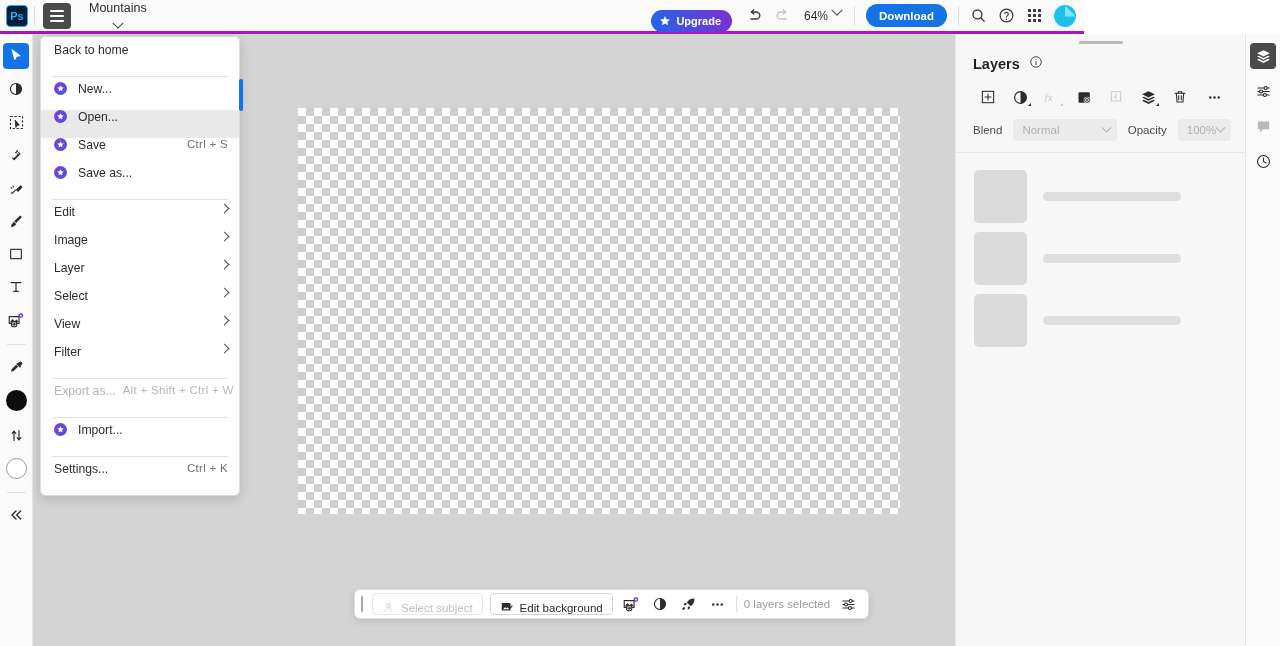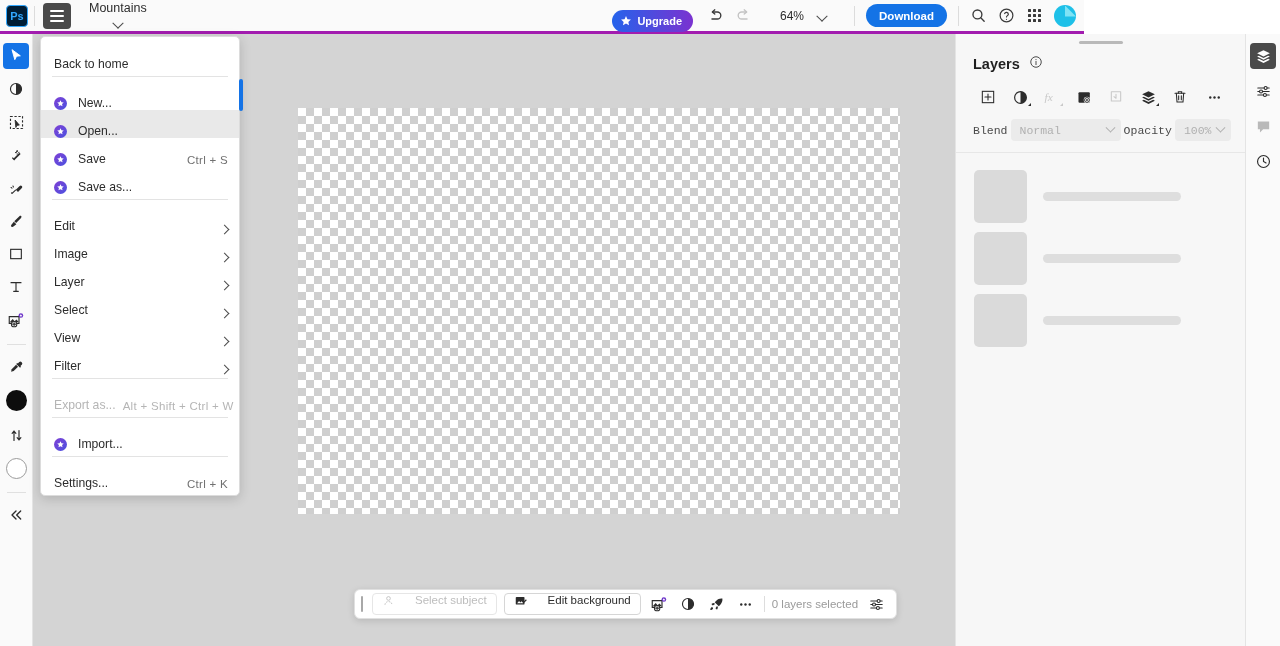--- a/index.html
+++ b/index.html
@@ -55,22 +55,22 @@
     display: flex; align-items: center; gap: 5px; cursor: pointer; border: none;
     margin-right: 8px;
     margin-top: 11px;
   }
   .icon-btn {
     width: 28px; height: 28px; display: flex; align-items: center; justify-content: center;
     cursor: pointer; border-radius: 4px; color: #3a3a3a;
   }
   .icon-btn.disabled { color: #c3c3c3; cursor: default; }
   .zoom-ctl {
-    display: flex; align-items: flex-end; gap: 14px; font-size: 12px; color: #2c2c2c;
-    cursor: pointer; padding: 0 6px; margin: 0 17px;
+    display: flex; align-items: flex-start; gap: 5px; font-size: 12px; color: #2c2c2c;
+    cursor: pointer; padding: 0 6px; margin: 0 2px;
   }
   .download-btn {
     height: 23px; padding: 0 13px; border-radius: 12px; background: #1473e6;
     color: #fff; font-size: 11.5px; font-weight: bold; border: none; cursor: pointer;
     margin: 0 6px;
   }
   .vbar { width: 1px; height: 20px; background: #dcdcdc; margin: 0 5px; }
   .grid-icon { display: grid; grid-template-columns: repeat(3, 3px); gap: 2px; }
   .grid-icon i { width: 3px; height: 3px; background: #3a3a3a; border-radius: 0.5px; display: block; }
   .avatar {
@@ -122,21 +122,21 @@
   .context-bar {
     position: absolute; left: 354px; top: 589px; height: 30px;
     background: #ffffff; border: 1px solid #e0e0e0; border-radius: 6px;
     box-shadow: 0 2px 7px rgba(0,0,0,0.13);
     display: flex; align-items: center; padding: 0 9px 0 6px; gap: 7px; z-index: 30;
   }
   .grip { width: 2px; height: 16px; background: #a8a8a8; border-radius: 1px; margin-right: 2px; }
   .cb-btn {
     height: 22px; padding: 0 9px; border: 1px solid #d6d6d6; border-radius: 4px;
     background: #fff; font-size: 11.5px; color: #2c2c2c; cursor: pointer;
-    display: flex; align-items: flex-start; gap: 20px; white-space: nowrap;
+    display: flex; align-items: flex-end; gap: 6px; white-space: nowrap;
   }
   .cb-btn.disabled { color: #bdbdbd; border-color: #e6e6e6; cursor: default; }
   .cb-icon { width: 22px; height: 22px; display: flex; align-items: center; justify-content: center; cursor: pointer; color: #2c2c2c; }
   .cb-sep { width: 1px; height: 16px; background: #dddddd; }
   .cb-text { font-size: 11.5px; color: #9a9a9a; white-space: nowrap; }
 
   
   .rightpanel {
     position: absolute; top: 34px; left: 955px; width: 290px; height: 612px;
     background: #f7f7f7; border-left: 1px solid #e4e4e4;
@@ -155,21 +155,21 @@
   .lt {
     width: 32px; height: 26px; display: flex; align-items: center; justify-content: center;
     cursor: pointer; color: #2c2c2c; position: relative;
   }
   .lt.disabled { color: #c9c9c9; cursor: default; }
   .lt .caret {
     position: absolute; right: 5px; bottom: 4px;
     width: 0; height: 0; border-left: 3.5px solid transparent; border-bottom: 3.5px solid currentColor;
   }
   .blend-row {
-    display: flex; align-items: center; padding: 9px 14px 0 17px; gap: 3px; font-family: Liberation Mono, monospace;
+    display: flex; align-items: center; padding: 9px 14px 0 17px; gap: 11px;
   }
   .blend-lbl { font-size: 11.5px; color: #4a4a4a; }
   .select-box {
     height: 22px; border-radius: 4px; background: #ebebeb;
     display: flex; align-items: center; justify-content: space-between;
     padding: 0 7px 0 9px; font-size: 11.5px; color: #b0b0b0; cursor: pointer;
   }
   .select-box .chev2 { width: 7px; height: 7px; border-right: 1.3px solid #b0b0b0; border-bottom: 1.3px solid #b0b0b0;
                        transform: rotate(45deg) translate(-2px,-2px); }
   .blend-select { width: 138px; }
@@ -195,21 +195,21 @@
   .rail-btn.active { background: #4a4a4a; color: #ffffff; }
 
   
   .menu {
     position: absolute; left: 40px; top: 36px; width: 200px;
     background: #ffffff; border: 1px solid #dcdcdc; border-radius: 5px;
     box-shadow: 0 3px 12px rgba(0,0,0,0.16);
     padding: 6px 0 5px; z-index: 60;
   }
   .mi {
-    height: 28px; display: flex; align-items: flex-end;
+    height: 28px; display: flex; align-items: flex-start;
     padding: 0 11px 0 13px; font-size: 12.2px; color: #2c2c2c; cursor: pointer;
     white-space: nowrap;
   }
   .mi.hl { background: #e9e9e9; }
   .mi.dis { color: #b5b5b5; cursor: default; }
   .mi-icon {
     width: 13px; height: 13px; border-radius: 50%;
     background: linear-gradient(135deg, #7f3fd4 0%, #4b52e0 100%);
     display: inline-flex; align-items: center; justify-content: center;
     margin-right: 11px; flex: 0 0 13px;

